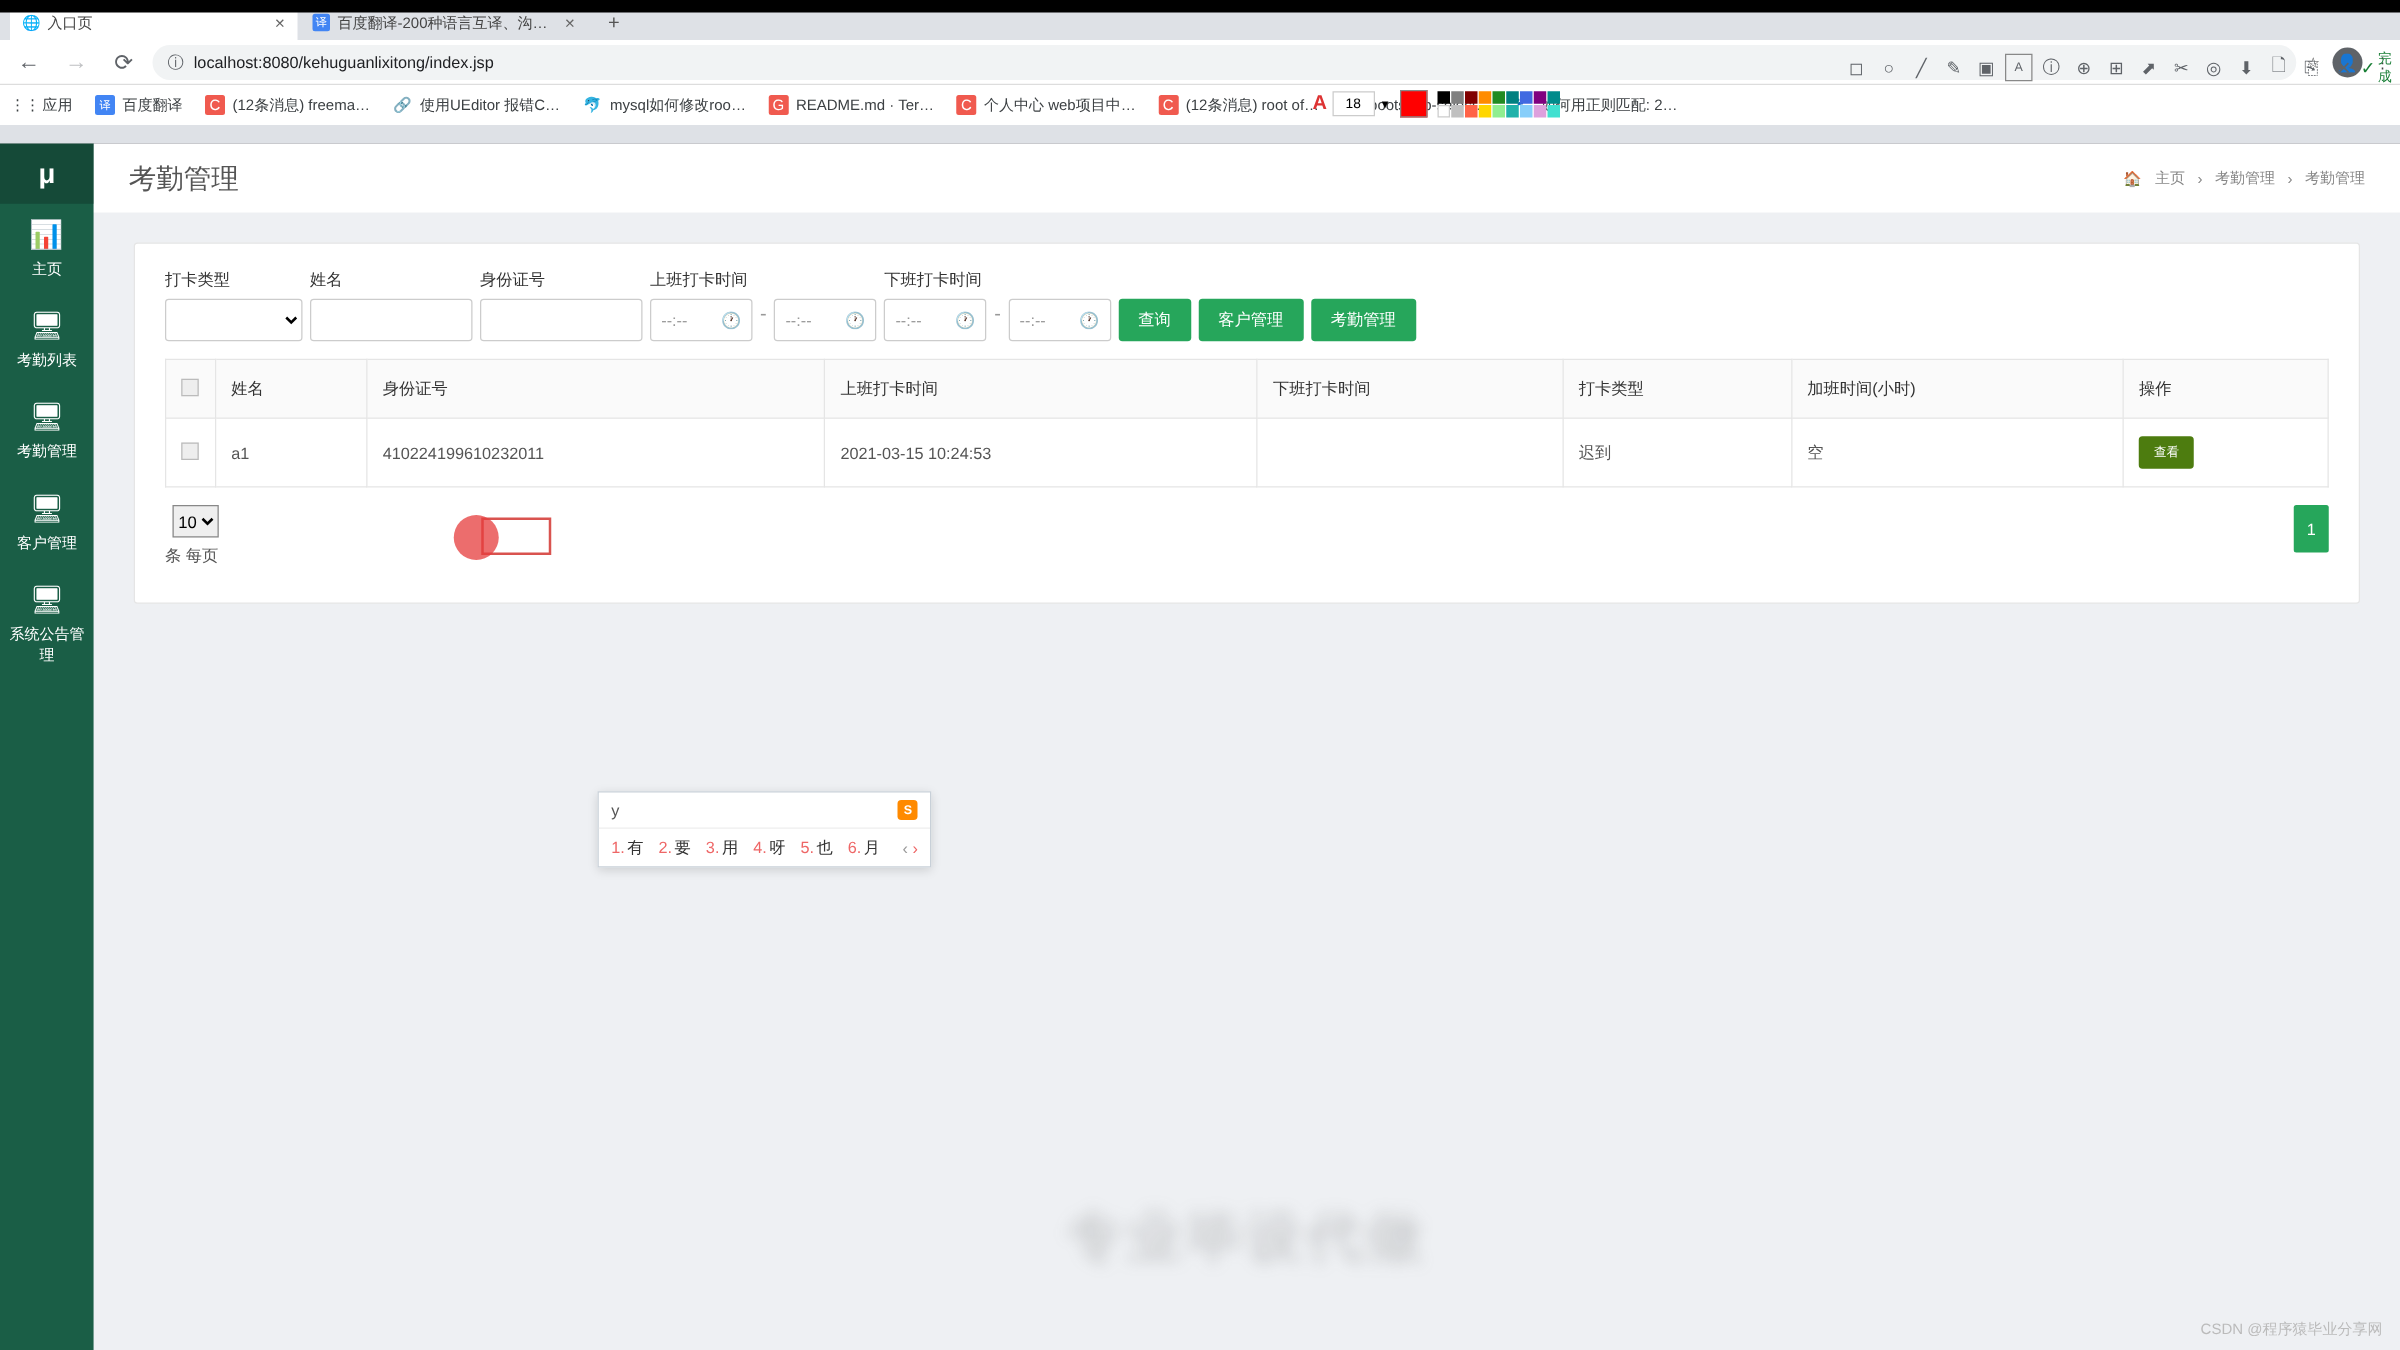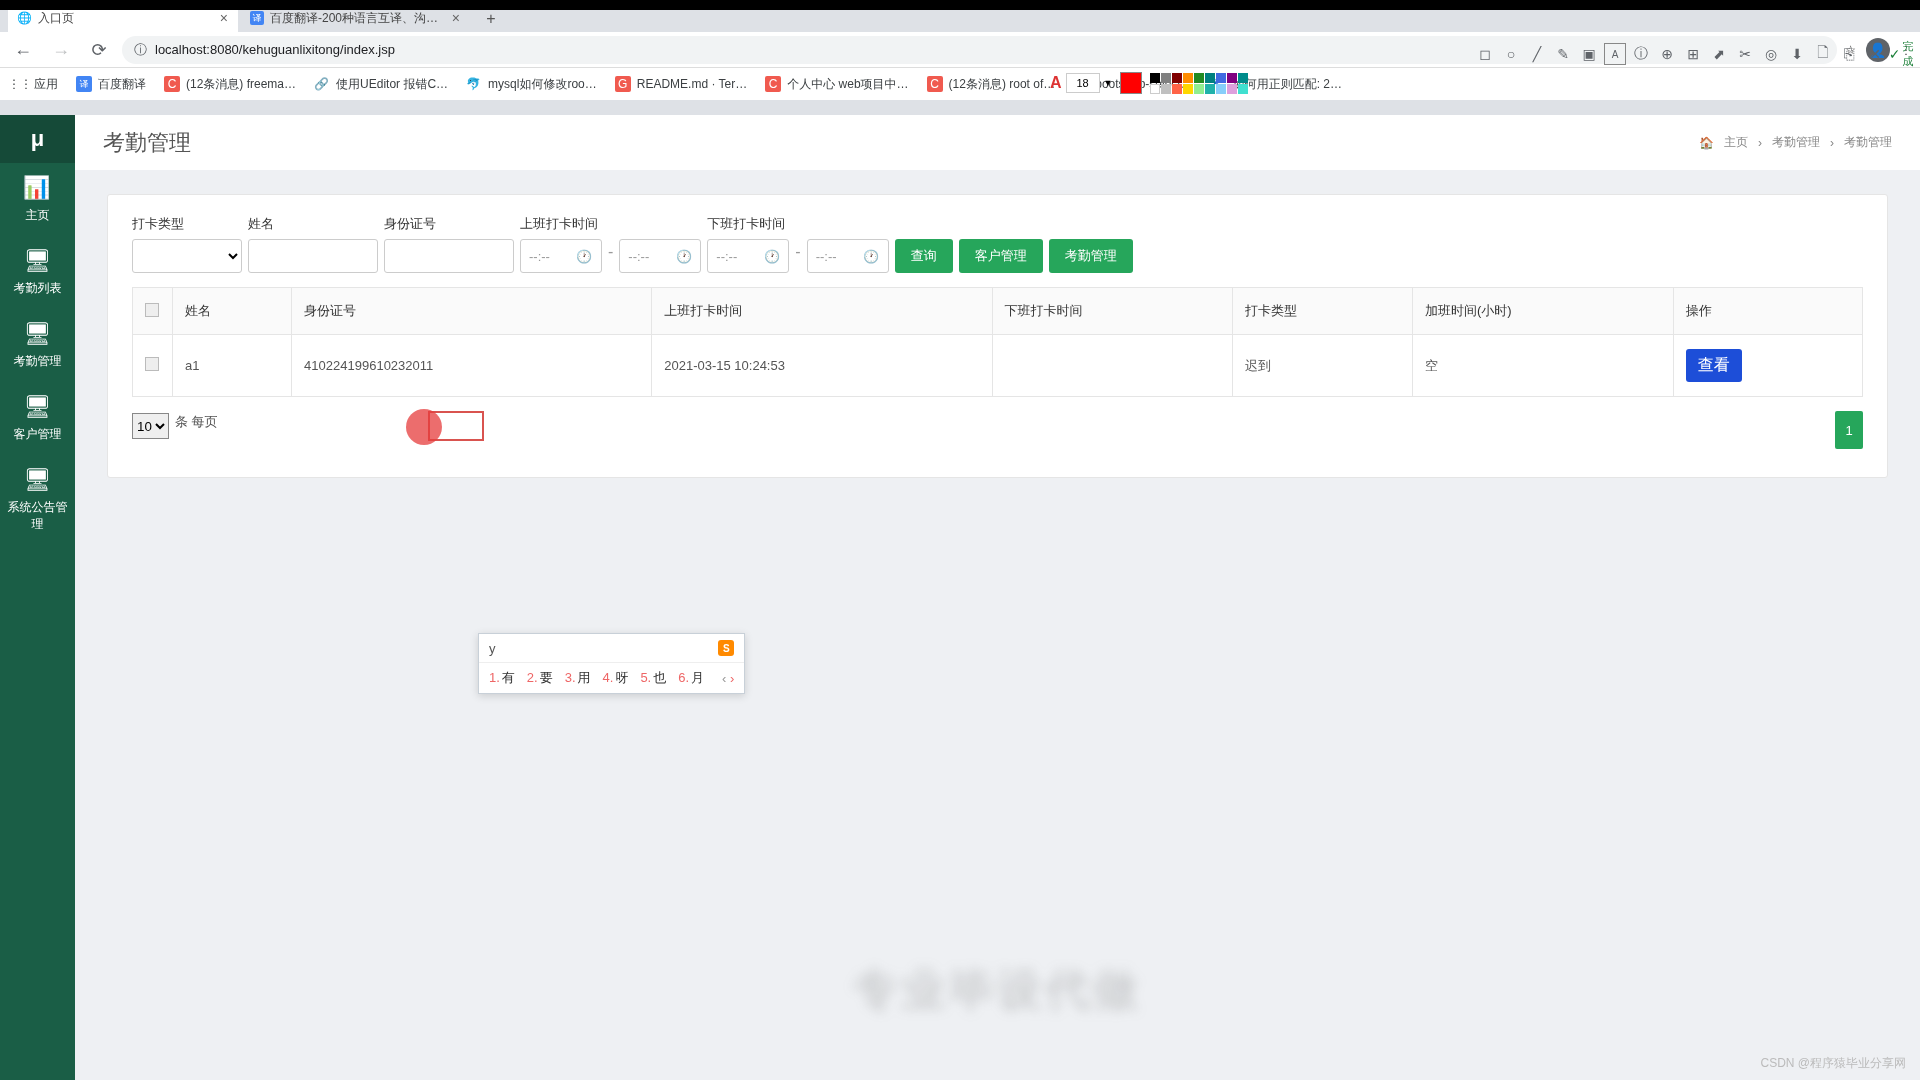--- a/index.html
+++ b/index.html
@@ -62,24 +62,24 @@
 .f-name { width: 130px; }
 .f-id { width: 130px; }
 .f-time { width: 82px; color: #999; display: flex; align-items: center; justify-content: space-between; }
 .time-sep { color: #999; padding: 0 6px 8px; align-self: center; }
 .btn { height: 34px; padding: 0 16px; border: none; border-radius: 3px; background: #26a65b; color: #fff; font-size: 13px; cursor: pointer; }
 
 table.data { width: 100%; border-collapse: collapse; font-size: 13px; }
 table.data th, table.data td { border: 1px solid #e5e5e5; padding: 14px 12px; text-align: left; color: #555; }
 table.data th { background: #fafafa; font-weight: normal; color: #333; }
 .checkbox { width: 14px; height: 14px; border: 1px solid #bbb; display: inline-block; background: #eee; }
-.btn-sm { padding: 6px 12px; background: #1d4ed8; color: #fff; border: none; border-radius: 3px; font-size: 16px; cursor: pointer; }
+.btn-sm { padding: 6px 12px; background: #4d7c0f; color: #fff; border: none; border-radius: 3px; font-size: 10px; cursor: pointer; }
 
 .pager-row { display: flex; justify-content: space-between; align-items: flex-start; margin-top: 14px; }
-.per-page { display: flex; align-items: flex-start; gap: 6px; font-size: 13px; color: #555; }
+.per-page { display: flex; align-items: flex-end; gap: 6px; font-size: 13px; color: #555; flex-direction: column; }
 .per-page select { height: 26px; border: 1px solid #888; }
 .page-input-wrap { position: relative; margin-left: 210px; }
 .page-input { width: 56px; height: 30px; border: 2px solid #d9534f; padding: 0 6px; font-size: 13px; }
 .red-circle { position: absolute; left: -22px; top: -2px; width: 36px; height: 36px; background: rgba(230,60,60,0.75); border-radius: 50%; }
 .page-btn { width: 28px; height: 38px; background: #26a65b; color: #fff; display: flex; align-items: center; justify-content: center; font-size: 13px; border-radius: 2px; }
 
 
 .ime { position: absolute; left: 370px; top: 438px; background: #fff; border: 1px solid #c8d0d8; box-shadow: 0 2px 8px rgba(0,0,0,0.15); font-size: 13px; z-index: 50; }
 .ime-input { padding: 6px 10px; color: #555; border-bottom: 1px solid #eee; display: flex; justify-content: space-between; align-items: center; }
 .ime-logo { width: 16px; height: 16px; background: #ff8a00; border-radius: 3px; display: flex; align-items: center; justify-content: center; color: #fff; font-size: 10px; font-weight: bold; }

